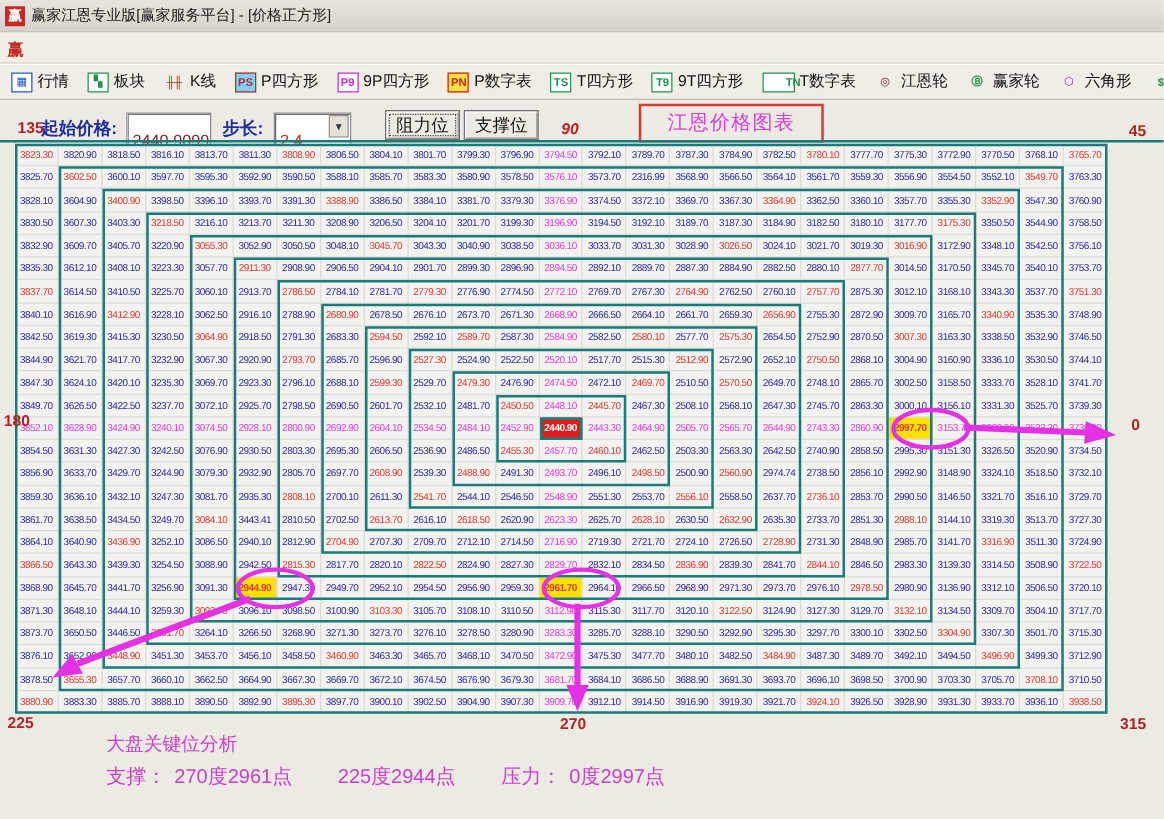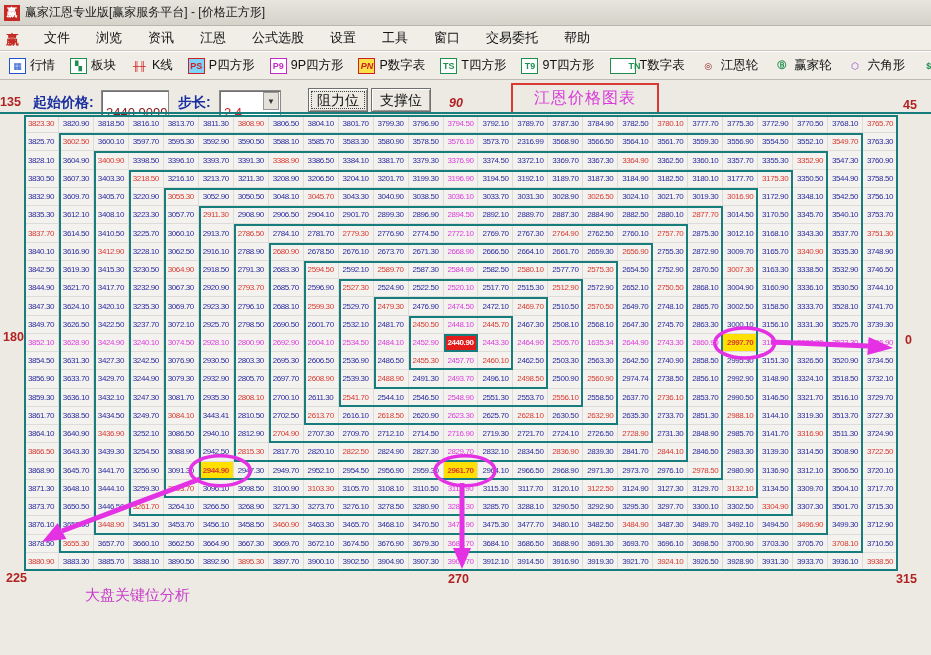--- a/index.html
+++ b/index.html
@@ -31,21 +31,21 @@
   .ctl-input { position:absolute; background:#fff; border:1px solid #8a8a8a;
     box-shadow:inset 1px 1px 0 #707070, inset -1px -1px 0 #fff; font-size:13px; padding:14px 4px; }
   .btn { position:absolute; background:#ECEAE3; border:1px solid #6f6f6f;
     box-shadow:inset 1px 1px 0 #fff, inset -1px -1px 0 #9a9792; font-size:14px; color:#111; text-align:center; }
   .red-frame { position:absolute; left:511px; top:83px; width:148px; height:31px; border:2px solid #D93A31;
     display:flex; align-items:center; justify-content:center; }
   .red-frame span { color:#D93CD9; font-size:16px; letter-spacing:1px; }
   .sep-line { position:absolute; left:0; top:112px; width:931px; height:2px; background:#177C7C; }
 
   
-  #grid { position:absolute; left:24px; top:115px; width:874px; height:456px;
+  #grid { position:absolute; left:12px; top:115px; width:874px; height:456px;
     display:grid; grid-template-columns:repeat(25,1fr); grid-template-rows:repeat(25,1fr); background:#F3F2EF; }
   .cell { font-size:8px; overflow:hidden; white-space:nowrap; display:flex; align-items:center;
     justify-content:center; border-right:1px solid #DDDCD8; border-bottom:1px solid #DDDCD8;
     color:#2B2B9E; letter-spacing:-0.4px; }
   .cell.red   { color:#D93A31; }
   .cell.mag   { color:#DD3CDD; }
   .cell.hl    { background:#FFE000; color:#D93A31; font-weight:bold; }
   .cell.center{ background:#E21B1B; color:#fff; font-weight:bold; }
   .ring { position:absolute; border:2px solid #177C7C; pointer-events:none; }
 
@@ -68,32 +68,20 @@
 </head>
 <body>
 
 <div class="titlebar">
   <div class="title-icon">赢</div>
   <div class="title-text">赢家江恩专业版[赢家服务平台] - [价格正方形]</div>
 </div>
 
 <div class="menubar">
   <div class="menu-app-icon">赢</div>
-  <div id="menu-items" style="display:flex;">
-      <div class="menu-item">文件</div>
-      <div class="menu-item">浏览</div>
-      <div class="menu-item">资讯</div>
-      <div class="menu-item">江恩</div>
-      <div class="menu-item">公式选股</div>
-      <div class="menu-item">设置</div>
-      <div class="menu-item">工具</div>
-      <div class="menu-item">窗口</div>
-      <div class="menu-item">交易委托</div>
-      <div class="menu-item">帮助</div>
-    </div>
 </div>
 
 <div class="toolbar">
     <div id="toolbar-items" style="display:flex;align-items:center;">
       <div class="tool-btn">
         <span class="tool-icon" style="color: rgb(34, 85, 204); border: 1px solid rgb(34, 85, 204); background: rgb(255, 255, 255);">▦</span>
         <span class="tool-label">行情</span>
       </div>
       <div class="tool-btn">
         <span class="tool-icon" style="color: rgb(31, 143, 79); border: 1px solid rgb(31, 143, 79); background: rgb(255, 255, 255);">▚</span>
@@ -105,21 +93,21 @@
       </div>
       <div class="tool-btn">
         <span class="tool-icon" style="color: rgb(204, 34, 34); border: 1px solid rgb(204, 34, 34); background: #7dd3fc;">PS</span>
         <span class="tool-label">P四方形</span>
       </div>
       <div class="tool-btn">
         <span class="tool-icon" style="color: rgb(196, 43, 196); border: 1px solid rgb(196, 43, 196); background: rgb(255, 255, 255);">P9</span>
         <span class="tool-label">9P四方形</span>
       </div>
       <div class="tool-btn">
-        <span class="tool-icon" style="color: rgb(204, 34, 34); border: 1px solid rgb(204, 34, 34); background: #fde047; font-style: italic;">PN</span>
+        <span class="tool-icon" style="color: rgb(204, 34, 34); border: 1px solid rgb(204, 34, 34); background: #fde047;">PN</span>
         <span class="tool-label">P数字表</span>
       </div>
       <div class="tool-btn">
         <span class="tool-icon" style="color: rgb(31, 143, 79); border: 1px solid rgb(31, 143, 79); background: rgb(255, 255, 255);">TS</span>
         <span class="tool-label">T四方形</span>
       </div>
       <div class="tool-btn">
         <span class="tool-icon" style="color: rgb(31, 143, 79); border: 1px solid rgb(31, 143, 79); background: rgb(255, 255, 255);">T9</span>
         <span class="tool-label">9T四方形</span>
       </div>
@@ -139,21 +127,21 @@
         <span class="tool-icon" style="color: rgb(136, 51, 204); border: 1px solid rgba(255, 255, 255, 0); background: rgba(255, 255, 255, 0);">⬡</span>
         <span class="tool-label">六角形</span>
       </div>
       <div class="tool-btn">
         <span class="tool-icon" style="color: rgb(31, 143, 79); border: 1px solid rgba(255, 255, 255, 0); background: rgba(255, 255, 255, 0);">$</span>
       </div>
     </div>
   </div>
 
 <div class="controls">
-  <div class="corner-label" style="left:0; top:15px;">135</div>
+  <div class="corner-label" style="left:14px; top:15px;">135</div>
   <div class="ctl-label" style="left:33px; top:14px;">起始价格:</div>
   <div class="ctl-input" style="left:101px; top:10px; width:68px; height:22px; color:#8B1A1A;">2440.9099</div>
   <div class="ctl-label" style="left:178px; top:14px;">步长:</div>
   <div class="ctl-input" style="left:219px; top:10px; width:62px; height:22px; color:#CC2222;">
     <span>2.4</span>
     <span style="position:absolute; right:1px; top:1px; width:16px; height:18px; background:#E3E1DA; border:1px solid #9a9792; font-size:8px; color:#333; text-align:center; line-height:17px;">▼</span>
   </div>
   <div class="btn" style="left:308px; top:8px; width:60px; height:24px; line-height:22px; outline:1px dotted #444; outline-offset:-4px;">阻力位</div>
   <div class="btn" style="left:371px; top:8px; width:60px; height:24px; line-height:22px;">支撑位</div>
   <div class="corner-label" style="left:449px; top:16px;font-style:italic;">90</div>
@@ -478,21 +466,21 @@
     <div class="cell mag">2800.90</div>
     <div class="cell mag">2692.90</div>
     <div class="cell mag">2604.10</div>
     <div class="cell mag">2534.50</div>
     <div class="cell mag">2484.10</div>
     <div class="cell mag">2452.90</div>
     <div class="cell center">2440.90</div>
     <div class="cell mag">2443.30</div>
     <div class="cell mag">2464.90</div>
     <div class="cell mag">2505.70</div>
-    <div class="cell mag">1635.34</div>
+    <div class="cell mag">2565.70</div>
     <div class="cell mag">2644.90</div>
     <div class="cell mag">2743.30</div>
     <div class="cell mag">2860.90</div>
     <div class="cell hl">2997.70</div>
     <div class="cell mag">3153.70</div>
     <div class="cell mag">3328.90</div>
     <div class="cell mag">3523.30</div>
     <div class="cell mag">3736.90</div>
     <div class="cell">3854.50</div>
     <div class="cell">3631.30</div>
@@ -822,13 +810,20 @@
     <line x1="771" y1="342" x2="868" y2="346" stroke="#E431E4" stroke-width="5"></line>
     <polygon points="893,348 867.282292999454,354.97133750682514 868.717707000546,337.02866249317486" fill="#E431E4"></polygon>
     <line x1="462" y1="483" x2="462" y2="548" stroke="#E431E4" stroke-width="5"></line>
     <polygon points="462,569 453,548 471,548" fill="#E431E4"></polygon>
     <line x1="200" y1="479" x2="62" y2="531" stroke="#E431E4" stroke-width="5"></line>
     <polygon points="42,542 57.6627312520506,523.1140568219101 66.33726874794941,538.8859431780899" fill="#E431E4"></polygon>
   </svg>
 
 <div class="analysis">
   <div class="a-title">大盘关键位分析</div>
+  <div class="a-line">
+    <span style="margin-right:2px;">支撑：</span>
+    <span>270度2961点</span>
+    <span class="gap-lg">225度2944点</span>
+    <span class="gap-lg" style="margin-right:2px;">压力：</span>
+    <span>0度2997点</span>
+  </div>
 </div>
 
 </body></html>

